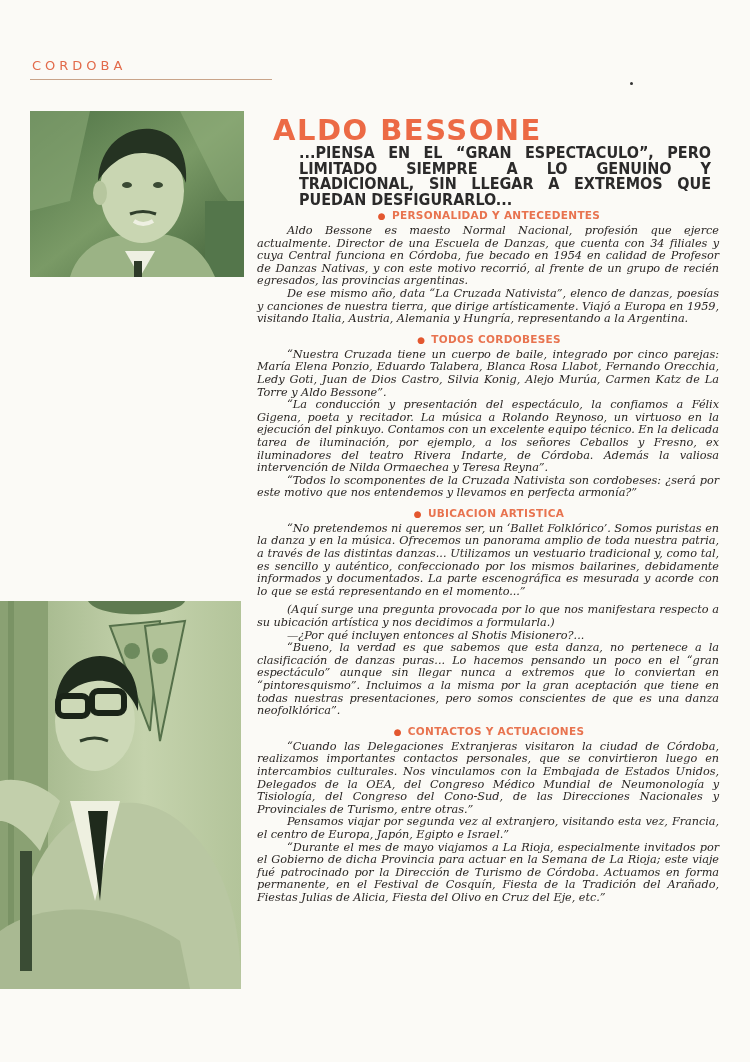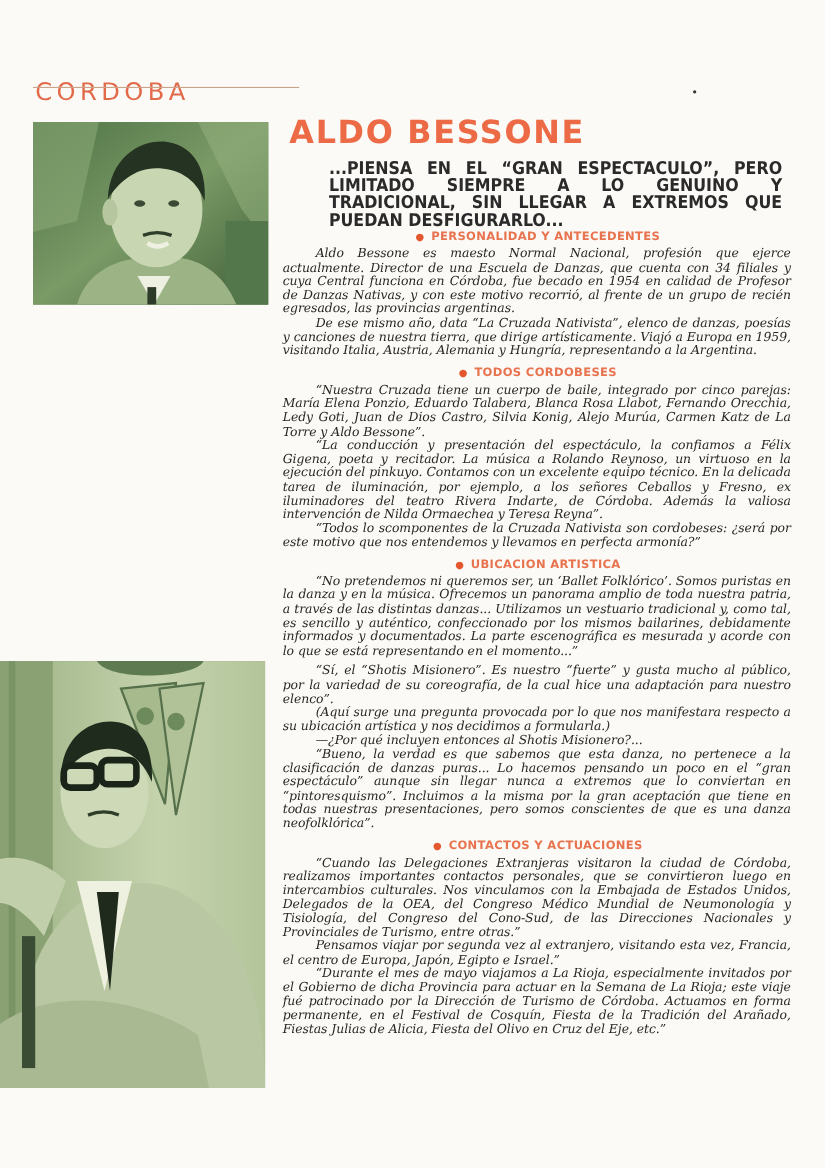--- a/index.html
+++ b/index.html
@@ -3,39 +3,39 @@
   <meta charset="utf-8">
   <style>
     html, body { margin: 0; padding: 0; }
     body {
       width: 750px; height: 1062px; position: relative; overflow: hidden;
       background: #fbfaf6;
       font-family: "DejaVu Serif", "Liberation Serif", serif;
       color: #2a2522;
     }
     .section-label {
-      position: absolute; left: 32px; top: 72px;
+      position: absolute; left: 32px; top: 58px;
       font-family: "DejaVu Sans", "Liberation Sans", sans-serif;
-      font-size: 22px; letter-spacing: 4px; color: #e26a4a; font-weight: normal;
+      font-size: 13px; letter-spacing: 4px; color: #e26a4a; font-weight: normal;
       margin: 0;
     }
     .section-rule {
       position: absolute; left: 30px; top: 79px; width: 242px; height: 0;
       border-top: 1.5px solid #c9a48a;
     }
     .photo {
       position: absolute; overflow: hidden;
       background: #6f8d5e;
     }
     .photo svg { display: block; width: 100%; height: 100%; }
     .photo-1 { left: 30px; top: 111px; width: 214px; height: 166px; }
     .photo-2 { left: 0px; top: 601px; width: 241px; height: 388px; }
 
     .title {
-      position: absolute; left: 263px; top: 103px; margin: 0;
+      position: absolute; left: 263px; top: 103px; margin: 10px;
       font-family: "DejaVu Sans", "Liberation Sans", sans-serif;
       font-weight: bold; font-size: 29px; letter-spacing: 1.5px; color: #ec6a45;
     }
     .subtitle {
       position: absolute; left: 299px; top: 145px; width: 412px; margin: 0;
       font-family: "DejaVu Sans Condensed", "DejaVu Sans", sans-serif;
       font-size: 16px; line-height: 15.5px; font-weight: bold; color: #2b2a2a;
       text-align: justify; text-align-last: left; font-stretch: condensed;
     }
     .article {
@@ -104,21 +104,20 @@
     <h3 class="sec-head"><span class="bullet">●</span><span>TODOS CORDOBESES</span></h3>
     <p class="para">“Nuestra Cruzada tiene un cuerpo de baile, integrado por cinco parejas: María Elena Ponzio, Eduardo Talabera, Blanca Rosa Llabot, Fernando Orecchia, Ledy Goti, Juan de Dios Castro, Silvia Konig, Alejo Murúa, Carmen Katz de La Torre y Aldo Bessone”.</p>
     <p class="para">“La conducción y presentación del espectáculo, la confiamos a Félix Gigena, poeta y recitador. La música a Rolando Reynoso, un virtuoso en la ejecución del pinkuyo. Contamos con un excelente equipo técnico. En la delicada tarea de iluminación, por ejemplo, a los señores Ceballos y Fresno, ex iluminadores del teatro Rivera Indarte, de Córdoba. Además la valiosa intervención de Nilda Ormaechea y Teresa Reyna”.</p>
     <p class="para">“Todos lo scomponentes de la Cruzada Nativista son cordobeses: ¿será por este motivo que nos entendemos y llevamos en perfecta armonía?”</p>
   </div>
   <div class="sec">
     <h3 class="sec-head"><span class="bullet">●</span><span>UBICACION ARTISTICA</span></h3>
     <p class="para">“No pretendemos ni queremos ser, un ‘Ballet Folklórico’. Somos puristas en la danza y en la música. Ofrecemos un panorama amplio de toda nuestra patria, a través de las distintas danzas... Utilizamos un vestuario tradicional y, como tal, es sencillo y auténtico, confeccionado por los mismos bailarines, debidamente informados y documentados. La parte escenográfica es mesurada y acorde con lo que se está representando en el momento...”</p>
   </div>
   <div class="sec">
-    <p class="para">“Sí, el “Shotis Misionero”. Es nuestro “fuerte” y gusta mucho al público, por la variedad de su coreografía, de la cual hice una adaptación para nuestro elenco”.</p>
     <p class="para">(Aquí surge una pregunta provocada por lo que nos manifestara respecto a su ubicación artística y nos decidimos a formularla.)</p>
     <p class="para">—¿Por qué incluyen entonces al Shotis Misionero?...</p>
     <p class="para">“Bueno, la verdad es que sabemos que esta danza, no pertenece a la clasificación de danzas puras... Lo hacemos pensando un poco en el “gran espectáculo” aunque sin llegar nunca a extremos que lo conviertan en “pintoresquismo”. Incluimos a la misma por la gran aceptación que tiene en todas nuestras presentaciones, pero somos conscientes de que es una danza neofolklórica”.</p>
   </div>
   <div class="sec">
     <h3 class="sec-head"><span class="bullet">●</span><span>CONTACTOS Y ACTUACIONES</span></h3>
     <p class="para">“Cuando las Delegaciones Extranjeras visitaron la ciudad de Córdoba, realizamos importantes contactos personales, que se convirtieron luego en intercambios culturales. Nos vinculamos con la Embajada de Estados Unidos, Delegados de la OEA, del Congreso Médico Mundial de Neumonología y Tisiología, del Congreso del Cono-Sud, de las Direcciones Nacionales y Provinciales de Turismo, entre otras.”</p>
     <p class="para">Pensamos viajar por segunda vez al extranjero, visitando esta vez, Francia, el centro de Europa, Japón, Egipto e Israel.”</p>
     <p class="para">“Durante el mes de mayo viajamos a La Rioja, especialmente invitados por el Gobierno de dicha Provincia para actuar en la Semana de La Rioja; este viaje fué patrocinado por la Dirección de Turismo de Córdoba. Actuamos en forma permanente, en el Festival de Cosquín, Fiesta de la Tradición del Arañado, Fiestas Julias de Alicia, Fiesta del Olivo en Cruz del Eje, etc.”</p>
   </div>

